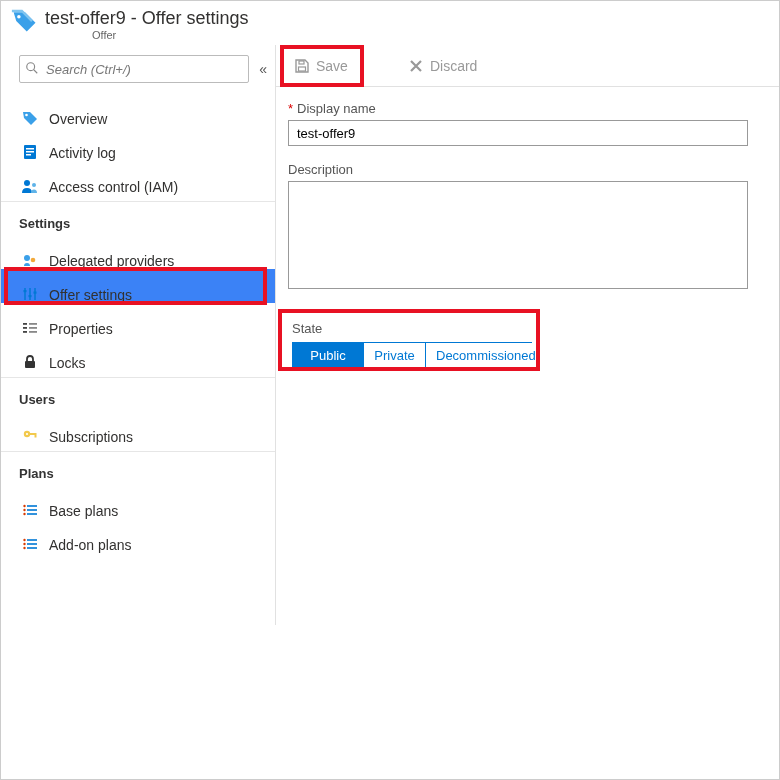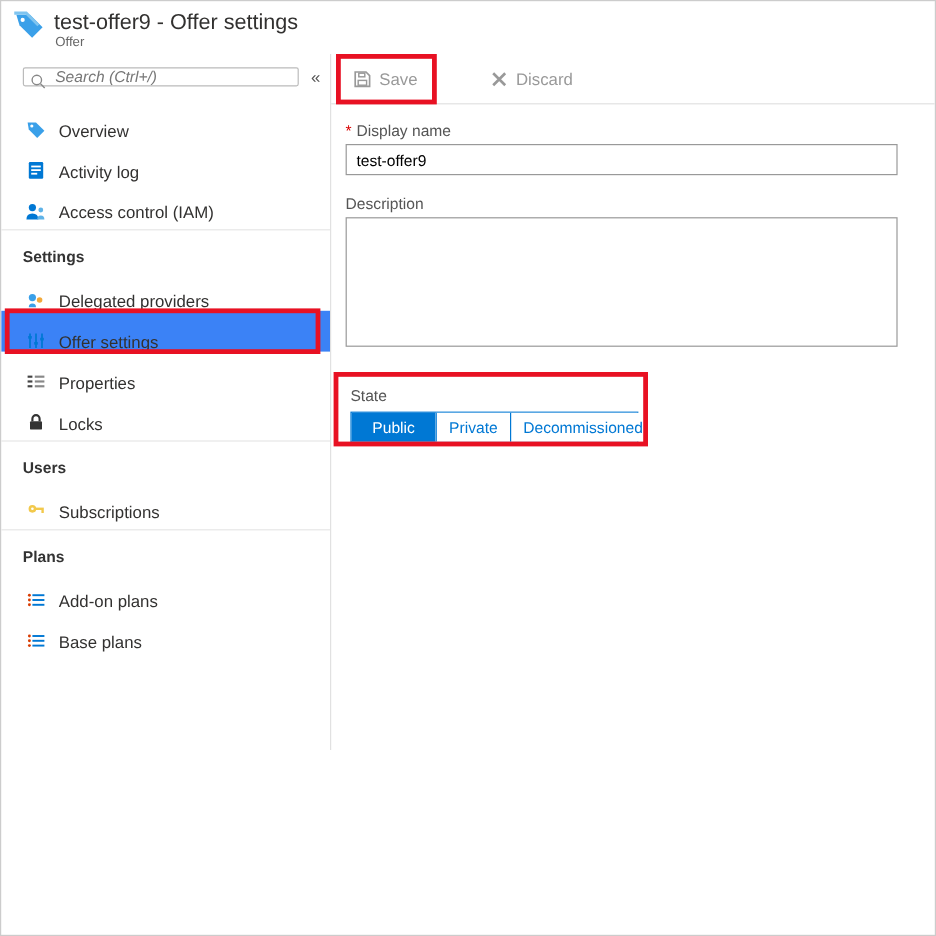--- a/index.html
+++ b/index.html
@@ -3,28 +3,28 @@
 <meta charset="utf-8">
 <style>
   * { box-sizing: border-box; font-family: "Segoe UI", Arial, sans-serif; }
   html, body { margin:0; padding:0; background:#fff; color:#323130; }
   .frame { width:780px; height:780px; border:1px solid #ccc; display:flex; flex-direction:column; overflow:hidden; }
   
   .header { display:flex; align-items:flex-start; padding:6px 10px 4px 10px; }
   .header-icon { width:28px; height:28px; margin-right:6px; flex-shrink:0; }
   .header-text { display:flex; flex-direction:column; }
   .header-title { font-size:18px; font-weight:400; line-height:22px; }
-  .header-sub { font-size:11px; color:#666; padding-left:1px; }
+  .header-sub { font-size:11px; color:#666; padding-left:1px;margin-left:46px; }
   
   .body { flex:1; display:flex; min-height:0; }
   
   .sidebar { width:275px; border-right:1px solid #e1e1e1; display:flex; flex-direction:column; padding-bottom:10px; height:580px; }
   .search-row { display:flex; align-items:center; padding:10px 8px 10px 18px; }
   .search-wrap { position:relative; flex:1; }
-  .search-input { width:100%; height:16px; border:1px solid #bbb; border-radius:2px; padding:2px 6px 2px 26px; font-size:13px; font-style:italic; color:#333; }
+  .search-input { width:100%; height:28px; border:1px solid #bbb; border-radius:2px; padding:2px 6px 2px 26px; font-size:13px; font-style:italic; color:#333; }
   .search-input::placeholder { color:#777; font-style:italic; }
   .search-icon { position:absolute; left:6px; top:6px; width:14px; height:14px; color:#888; }
   .collapse { margin-left:10px; font-size:14px; color:#555; cursor:pointer; }
   .nav-item { display:flex; align-items:flex-end; height:34px; padding:0 12px 0 20px; font-size:14px; cursor:pointer; }
   .nav-item .nav-icon { width:18px; height:18px; margin-right:10px; display:inline-flex; align-items:center; justify-content:center; }
   .nav-item.selected { background:#3b82f6; }
   .nav-group { font-size:13px; font-weight:600; padding:12px 18px 4px 18px; color:#333; }
   .nav-divider { border-top:1px solid #e6e6e6; margin:6px 0 2px 0; }
   
   .hl-offer-settings { position:relative; }
@@ -207,35 +207,35 @@
         <span class="nav-icon">
           <svg viewBox="0 0 18 18" width="18" height="18">
               <circle cx="3.5" cy="5" r="1.2" fill="#d83b01"></circle>
               <circle cx="3.5" cy="9" r="1.2" fill="#d83b01"></circle>
               <circle cx="3.5" cy="13" r="1.2" fill="#d83b01"></circle>
               <rect x="6" y="4.2" width="10" height="1.6" fill="#0078d4"></rect>
               <rect x="6" y="8.2" width="10" height="1.6" fill="#0078d4"></rect>
               <rect x="6" y="12.2" width="10" height="1.6" fill="#0078d4"></rect>
             </svg>
         </span>
-        <span>Add-on plans</span>
+        <span>Base plans</span>
       </div>
 
       <div class="nav-item">
         <span class="nav-icon">
           <svg viewBox="0 0 18 18" width="18" height="18">
               <circle cx="3.5" cy="5" r="1.2" fill="#d83b01"></circle>
               <circle cx="3.5" cy="9" r="1.2" fill="#d83b01"></circle>
               <circle cx="3.5" cy="13" r="1.2" fill="#d83b01"></circle>
               <rect x="6" y="4.2" width="10" height="1.6" fill="#0078d4"></rect>
               <rect x="6" y="8.2" width="10" height="1.6" fill="#0078d4"></rect>
               <rect x="6" y="12.2" width="10" height="1.6" fill="#0078d4"></rect>
             </svg>
         </span>
-        <span>Base plans</span>
+        <span>Add-on plans</span>
       </div>
 
     </div>
 
     <div class="main">
 
       <div class="toolbar">
         <span class="save-highlight">
           <button class="tool-btn">
             <span class="tool-icon">

